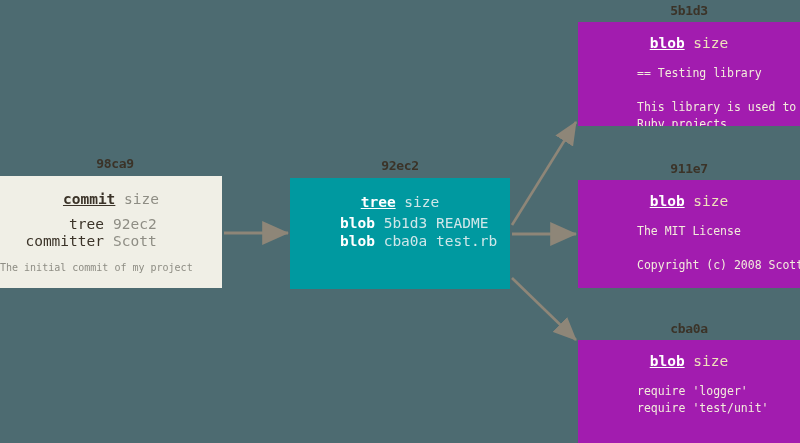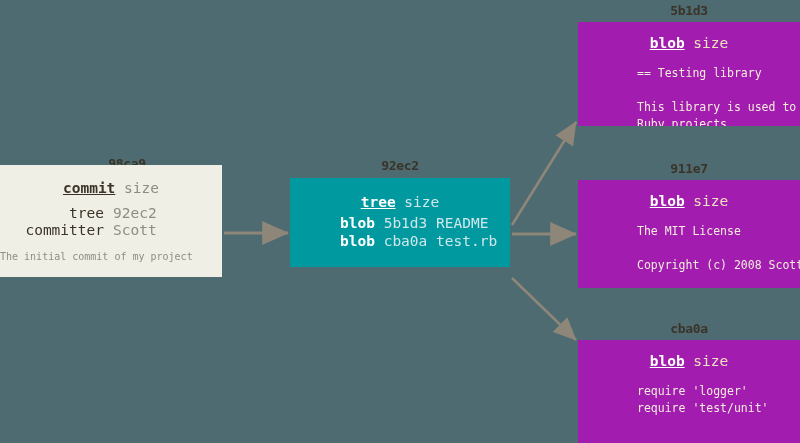--- a/index.html
+++ b/index.html
@@ -137,41 +137,41 @@
       <marker id="ah" markerWidth="9" markerHeight="8" refX="8.6" refY="4" orient="auto">
         <path d="M0,0 L9,4 L0,8 z" fill="#8e8678"></path>
       </marker>
     </defs>
     <line x1="224" y1="233" x2="288" y2="233" stroke="#8e8678" stroke-width="3" marker-end="url(#ah)"></line>
     <line x1="512" y1="225" x2="576" y2="122" stroke="#8e8678" stroke-width="2.6" marker-end="url(#ah)"></line>
     <line x1="512" y1="234" x2="576" y2="234" stroke="#8e8678" stroke-width="3" marker-end="url(#ah)"></line>
     <line x1="512" y1="278" x2="576" y2="340" stroke="#8e8678" stroke-width="2.6" marker-end="url(#ah)"></line>
   </svg>
 
-  <div class="node-label" style="left:16px; top:156px; width:222px;">98ca9</div>
-
-  <div class="box commit" style="left:0px; top:165px; width:222px; height:112px;">
+  <div class="node-label" style="left:4px; top:156px; width:222px;">98ca9</div>
+
+  <div class="box commit" style="left:0px; top:176px; width:222px; height:112px;">
     <div class="box-head" style="margin-top:16px;">
       <span class="type">commit</span>
       <span class="size">size</span>
     </div>
     <div class="commit-fields">
       <div class="commit-row">
         <span class="k">tree</span><span class="v">92ec2</span>
       </div>
       <div class="commit-row">
         <span class="k">committer</span><span class="v">Scott</span>
       </div>
     </div>
     <div class="commit-msg">The initial commit of my project</div>
   </div>
 
   <div class="node-label" style="left:290px; top:158px; width:220px;">92ec2</div>
 
-  <div class="box tree" style="left:290px; top:178px; width:220px; height:89px;">
+  <div class="box tree" style="left:290px; top:178px; width:220px; height:111px;">
     <div class="box-head" style="margin-top:17px;">
       <span class="type">tree</span>
       <span class="size">size</span>
     </div>
     <div class="tree-rows">
       <div class="tree-row">
         <span class="t">blob</span>
         <span class="rest">5b1d3</span>
         <span class="rest">README</span>
       </div>

